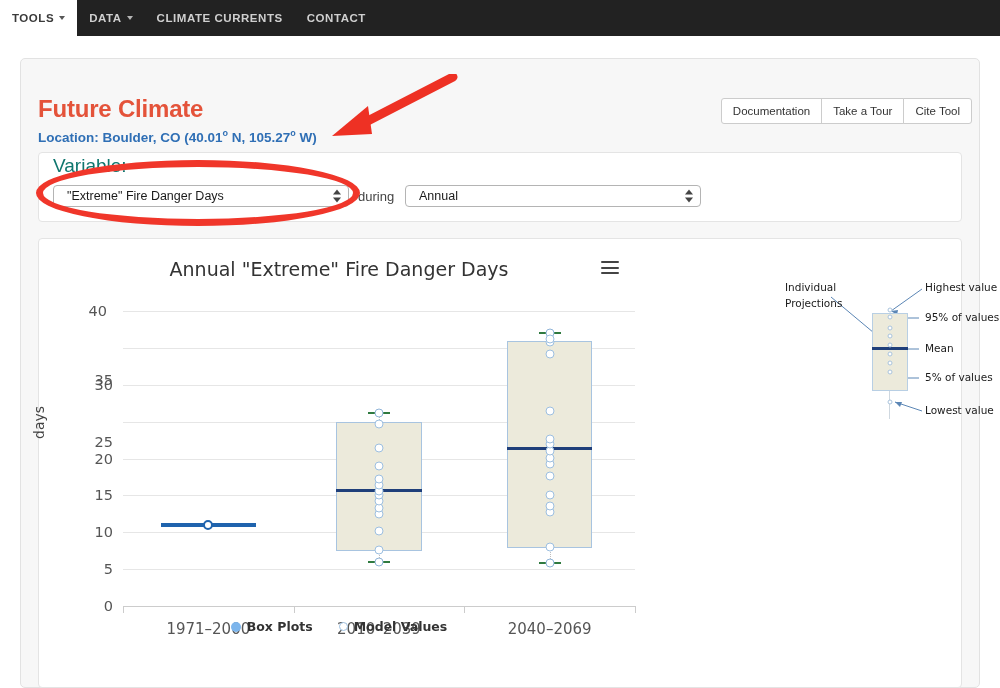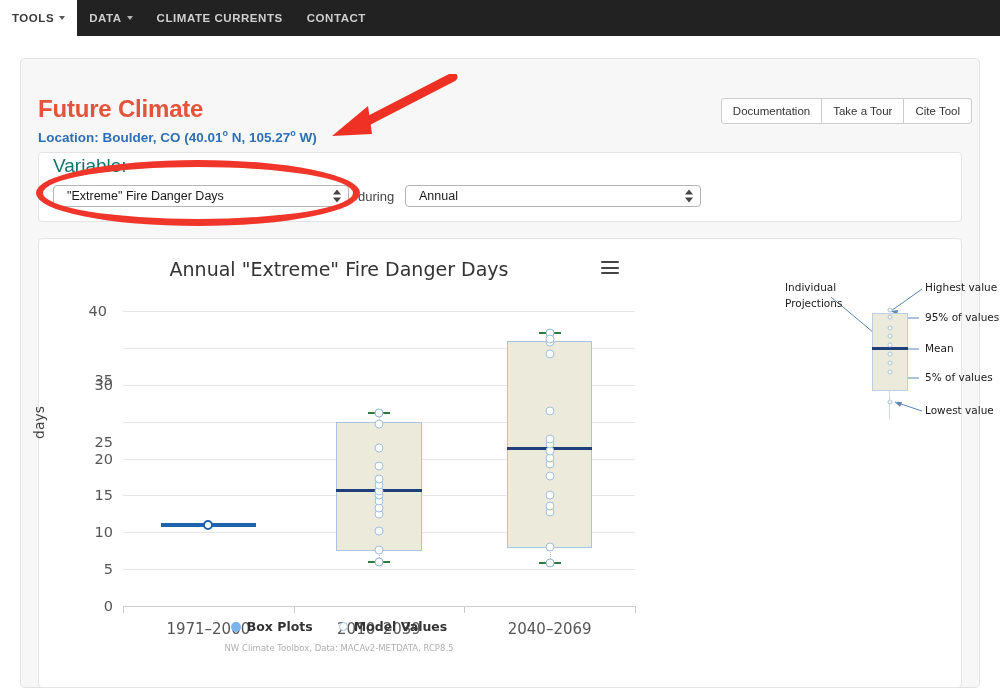--- a/index.html
+++ b/index.html
@@ -378,21 +378,20 @@
     <div class="legend-item">
       <span class="lg-dot-filled"></span>
       <span>Box Plots</span>
     </div>
     <div class="legend-item">
       <span class="lg-dot-open"></span>
       <span>Model Values</span>
     </div>
   </div>
 
-  <div class="credit">NW Climate Toolbox, Data: MACAv2-METDATA, RCP8.5</div>
 
   <div class="diagram">
     <svg class="dg-svg" viewBox="0 0 245 145">
 
       <line x1="52" y1="26" x2="107" y2="72" stroke="#5b86b5" stroke-width="1"></line>
       <polygon points="107,72 100,69 102,65" fill="#5b86b5"></polygon>
 
       <line x1="143" y1="18" x2="112" y2="40" stroke="#5b86b5" stroke-width="1"></line>
       <polygon points="112,40 119,39 118,44" fill="#5b86b5"></polygon>
 

